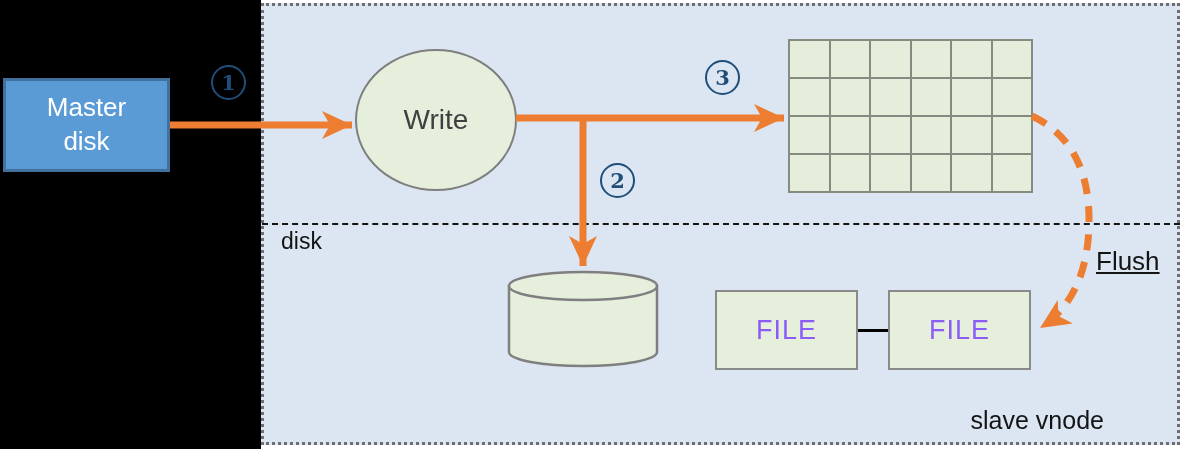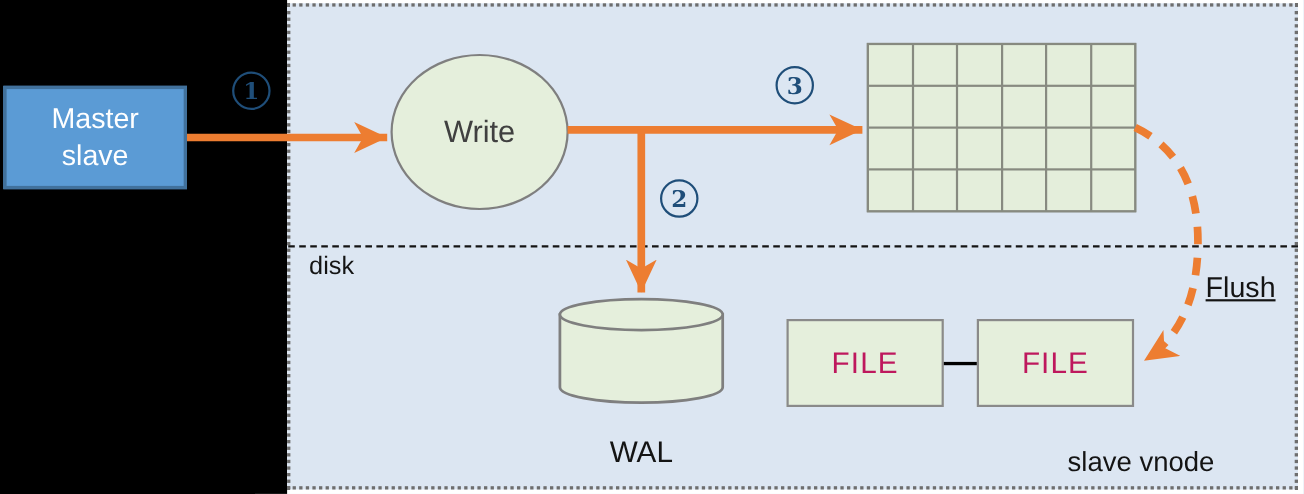--- a/index.html
+++ b/index.html
@@ -32,21 +32,21 @@
   #dashline{left:262px;top:223px;width:918px;height:0;border-top:2px dashed #141414;}
 
   .lbl{color:#141414;}
   #memory-lbl{left:281px;top:197px;font-size:23px;}
   #disk-lbl{left:281px;top:228px;font-size:23px;}
 
   #wal-cyl{left:507px;top:270px;width:152px;height:100px;}
   #wal-lbl{left:507px;top:396px;width:152px;text-align:center;font-size:27px;}
 
   .filebox{top:290px;width:143px;height:80px;background:#e5efdc;border:2.5px solid #8a8a8a;
-           color:#be185d;font-size:27px;letter-spacing:1px;
+           color:#8b5cf6;font-size:27px;letter-spacing:1px;
            display:flex;align-items:center;justify-content:center;}
   #file1{left:715px;}
   #file2{left:888px;}
   #fileconn{left:858px;top:329px;width:30px;height:3px;background:#000000;}
 
   #flush-lbl{left:1096px;top:246px;font-size:26px;text-decoration:underline;}
   #slave-lbl{left:924px;top:406px;width:180px;text-align:right;font-size:25px;}
 
   #arrows{left:0;top:0;pointer-events:none;}
 </style>
@@ -54,21 +54,21 @@
 <body>
 
 <div id="canvas">
 
   <div id="black-strip" class="abs"></div>
   <div id="panel" class="abs"></div>
 
   <div id="dashline" class="abs"></div>
 
   <div id="master" class="abs">Master
-slave</div>
+disk</div>
 
   <div id="step1" class="abs step">1</div>
   <div id="step2" class="abs step">2</div>
   <div id="step3" class="abs step">3</div>
 
   <div id="write" class="abs">Write</div>
 
   <div id="memgrid" class="abs" style="grid-template-columns: repeat(6, 1fr); grid-template-rows: repeat(4, 1fr);">
       <div class="cell"></div>
       <div class="cell"></div>
@@ -97,21 +97,20 @@
     </div>
 
   <div id="disk-lbl" class="abs lbl">disk</div>
 
   <div id="wal-cyl" class="abs">
     <svg width="152" height="100" viewBox="0 0 152 100">
       <path d="M2,16 L2,82 A74,14 0 0 0 150,82 L150,16 Z" fill="#e5efdc" stroke="#7f7f7f" stroke-width="2.5"></path>
       <ellipse cx="76" cy="16" rx="74" ry="14" fill="#e5efdc" stroke="#7f7f7f" stroke-width="2.5"></ellipse>
     </svg>
   </div>
-  <div id="wal-lbl" class="abs lbl">WAL</div>
 
   <div id="file1" class="abs filebox">FILE</div>
   <div id="file2" class="abs filebox">FILE</div>
   <div id="fileconn" class="abs"></div>
 
   <div id="flush-lbl" class="abs lbl">Flush</div>
   <div id="slave-lbl" class="abs lbl">slave vnode</div>
 
   <svg id="arrows" class="abs" width="1185" height="449" viewBox="0 0 1185 449">
     <defs>

